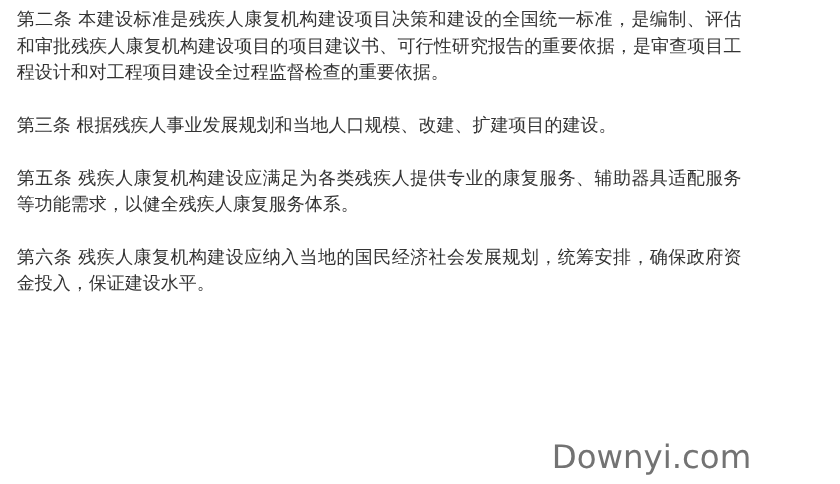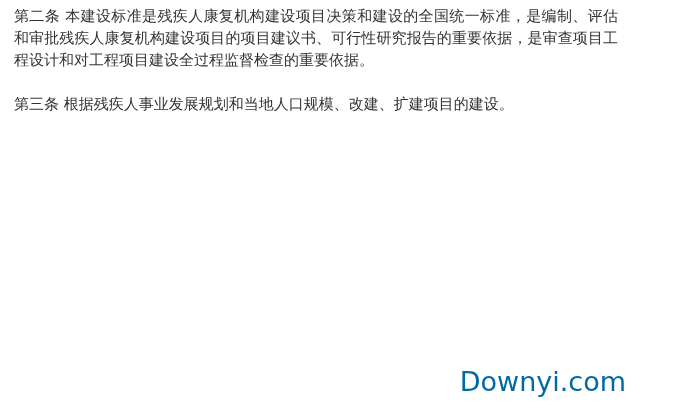--- a/index.html
+++ b/index.html
@@ -37,14 +37,16 @@
     text-align: right;
     pointer-events: none;
   }
 </style>
 </head>
 <body>
 
 <div class="page">
   <p class="para">第二条 本建设标准是残疾人康复机构建设项目决策和建设的全国统一标准，是编制、评估和审批残疾人康复机构建设项目的项目建议书、可行性研究报告的重要依据，是审查项目工程设计和对工程项目建设全过程监督检查的重要依据。</p>
   <p class="para">第三条 根据残疾人事业发展规划和当地人口规模、改建、扩建项目的建设。</p>
-  <div class="watermark" style="color: #0369a1;">Downyi.com</div>
+  <p class="para">第五条 残疾人康复机构建设应满足为各类残疾人提供专业的康复服务、辅助器具适配服务等功能需求，以健全残疾人康复服务体系。</p>
+  <p class="para">第六条 残疾人康复机构建设应纳入当地的国民经济社会发展规划，统筹安排，确保政府资金投入，保证建设水平。</p>
+  <div class="watermark" style="color: #737373;">Downyi.com</div>
 </div>
 
 </body></html>

